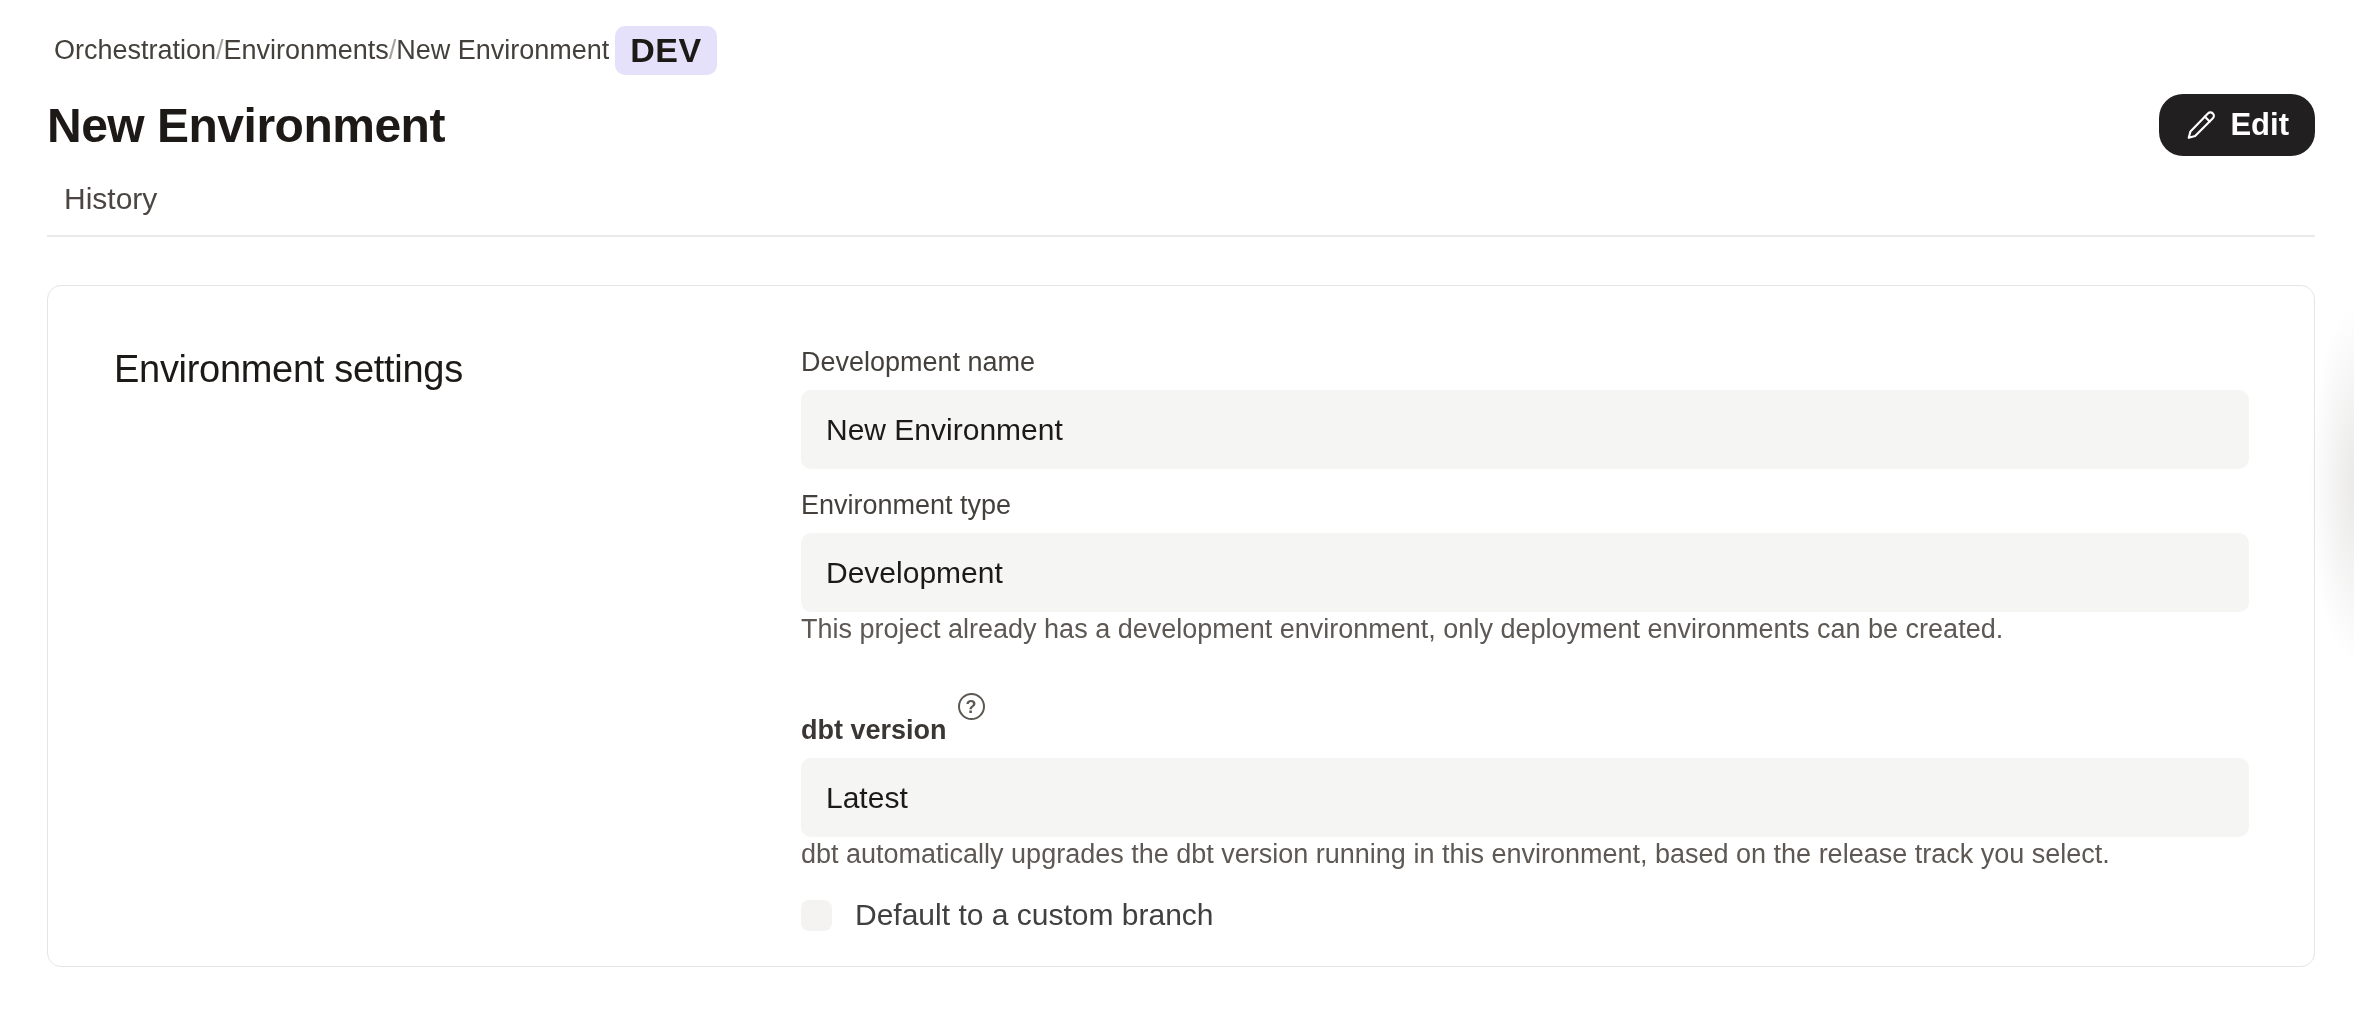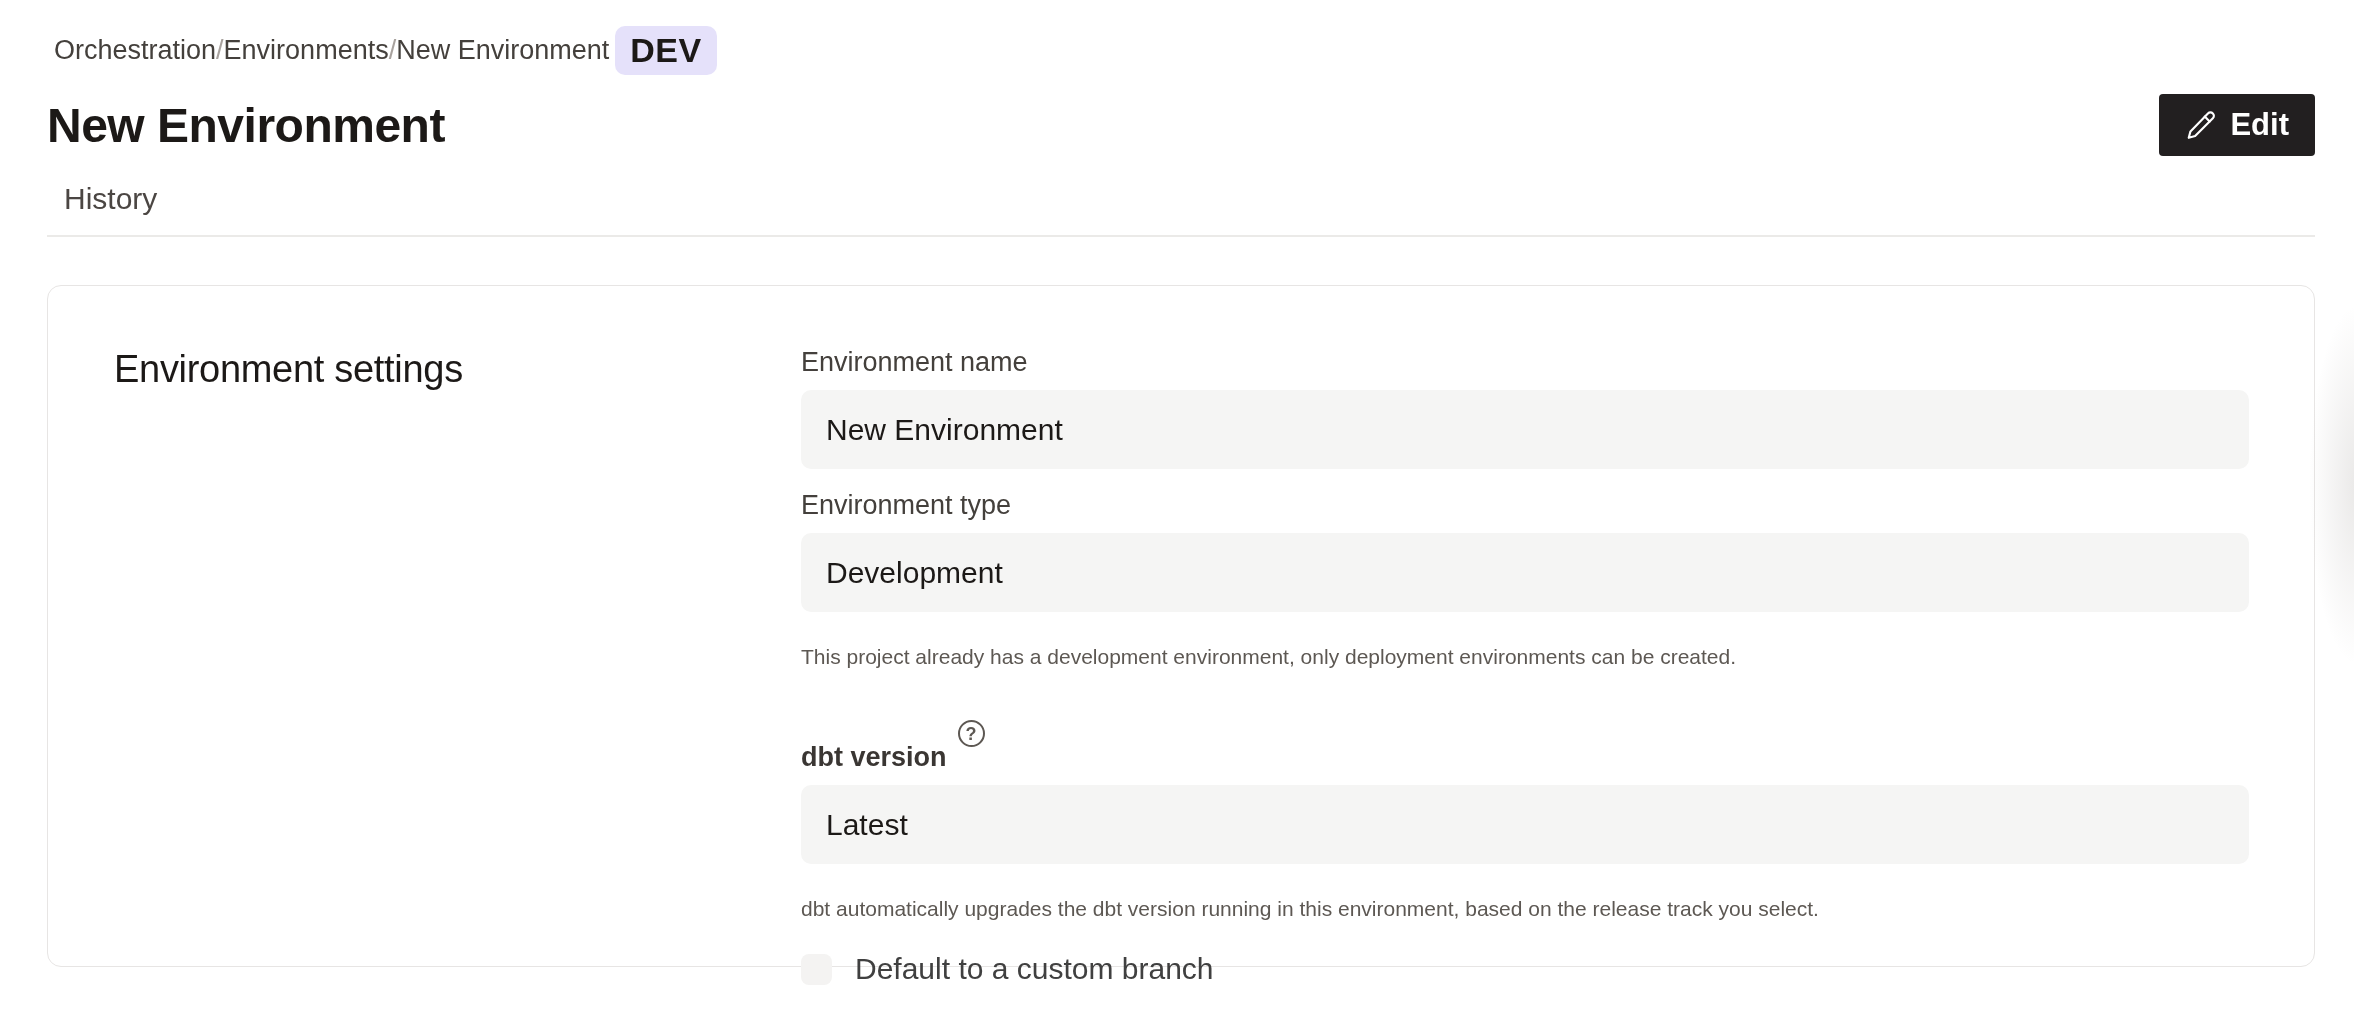--- a/index.html
+++ b/index.html
@@ -40,21 +40,21 @@
     margin-top:24px;height:62px;
   }
   .page-title{
     font-size:48px;font-weight:600;color:var(--value-text);
     letter-spacing:-0.5px;
   }
   .edit-btn{
     display:flex;align-items:center;gap:13px;
     height:62px;padding:0 26px;
     background:var(--edit-button-bg);color:var(--edit-button-text);
-    border:none;border-radius:4px;cursor:pointer;
+    border:none;border-radius:24px;cursor:pointer;
     font-family:inherit;font-size:31px;font-weight:600;
   }
   .edit-btn svg{width:32px;height:32px;display:block;}
 
   
   .tabs{
     display:flex;gap:16px;margin-top:16px;
     border-bottom:2px solid var(--divider);
   }
   .tab{
@@ -90,21 +90,21 @@
     width:27px;height:27px;border:2px solid #5d5853;border-radius:50%;
     display:flex;align-items:center;justify-content:center;
     font-size:18px;font-weight:700;color:#5d5853;cursor:pointer;
     line-height:1;
   }
   .text-input{
     height:79px;background:var(--input-bg);border-radius:10px;
     display:flex;align-items:center;padding-left:25px;
     font-size:30px;color:var(--value-text);cursor:default;
   }
-  .helper{font-size:21px;color:var(--helper-text);margin-top:28px;line-height:33px;}
+  .helper{font-size:27px;color:var(--helper-text);margin-top:1px;line-height:33px;}
 
   
   .checkbox-row{display:flex;align-items:center;margin-top:27px;}
   .checkbox{
     width:31px;height:31px;border-radius:8px;background:#f4f3f2;
     flex:0 0 31px;cursor:pointer;
   }
   .checkbox-label{
     margin-left:23px;font-size:30px;font-weight:400;color:#404040;
     cursor:pointer;
@@ -148,21 +148,21 @@
 
   <section class="card">
     <div class="card-left">
       <h2 class="section-heading">Environment settings</h2>
     </div>
 
     <div class="card-right">
 
       <div class="field">
         <div class="field-label-row">
-          <label class="field-label">Environment name</label>
+          <label class="field-label">Development name</label>
         </div>
         <div class="text-input">New Environment</div>
       </div>
 
       <div class="field">
         <div class="field-label-row">
           <label class="field-label">Environment type</label>
         </div>
         <div class="text-input">Development</div>
         <div class="helper">This project already has a development environment, only deployment environments can be created.</div>

